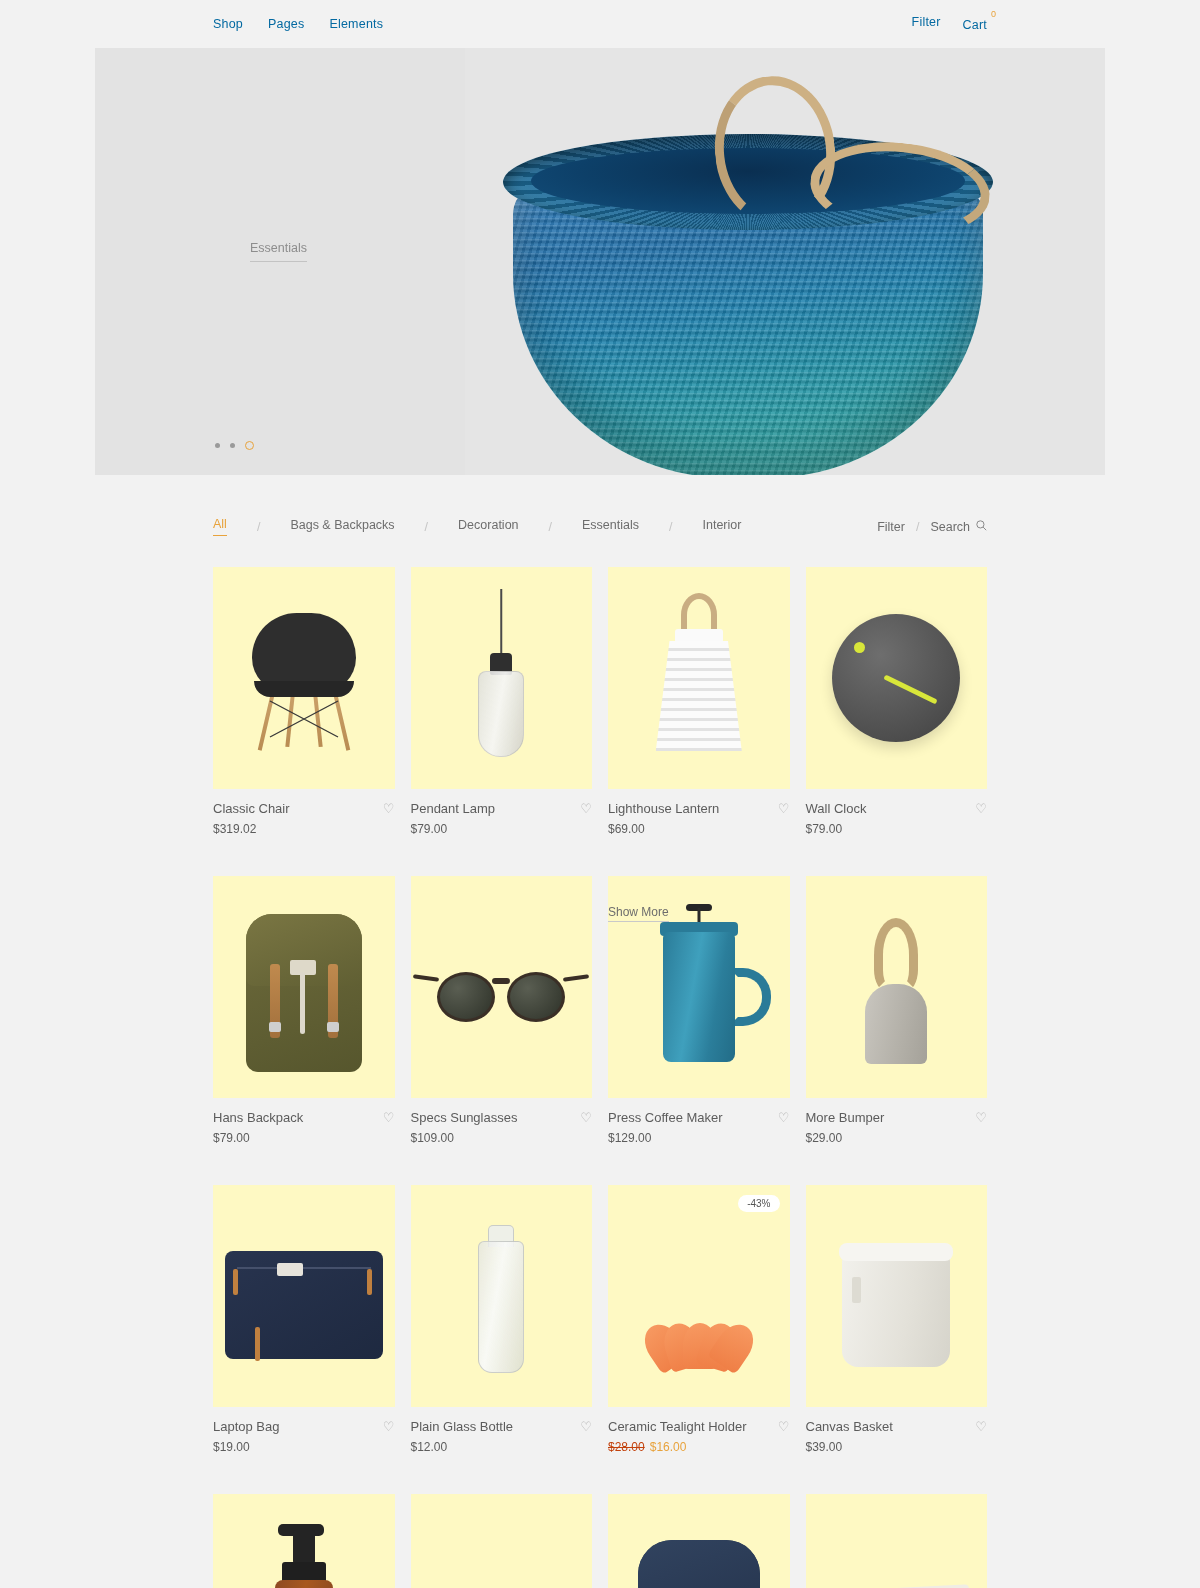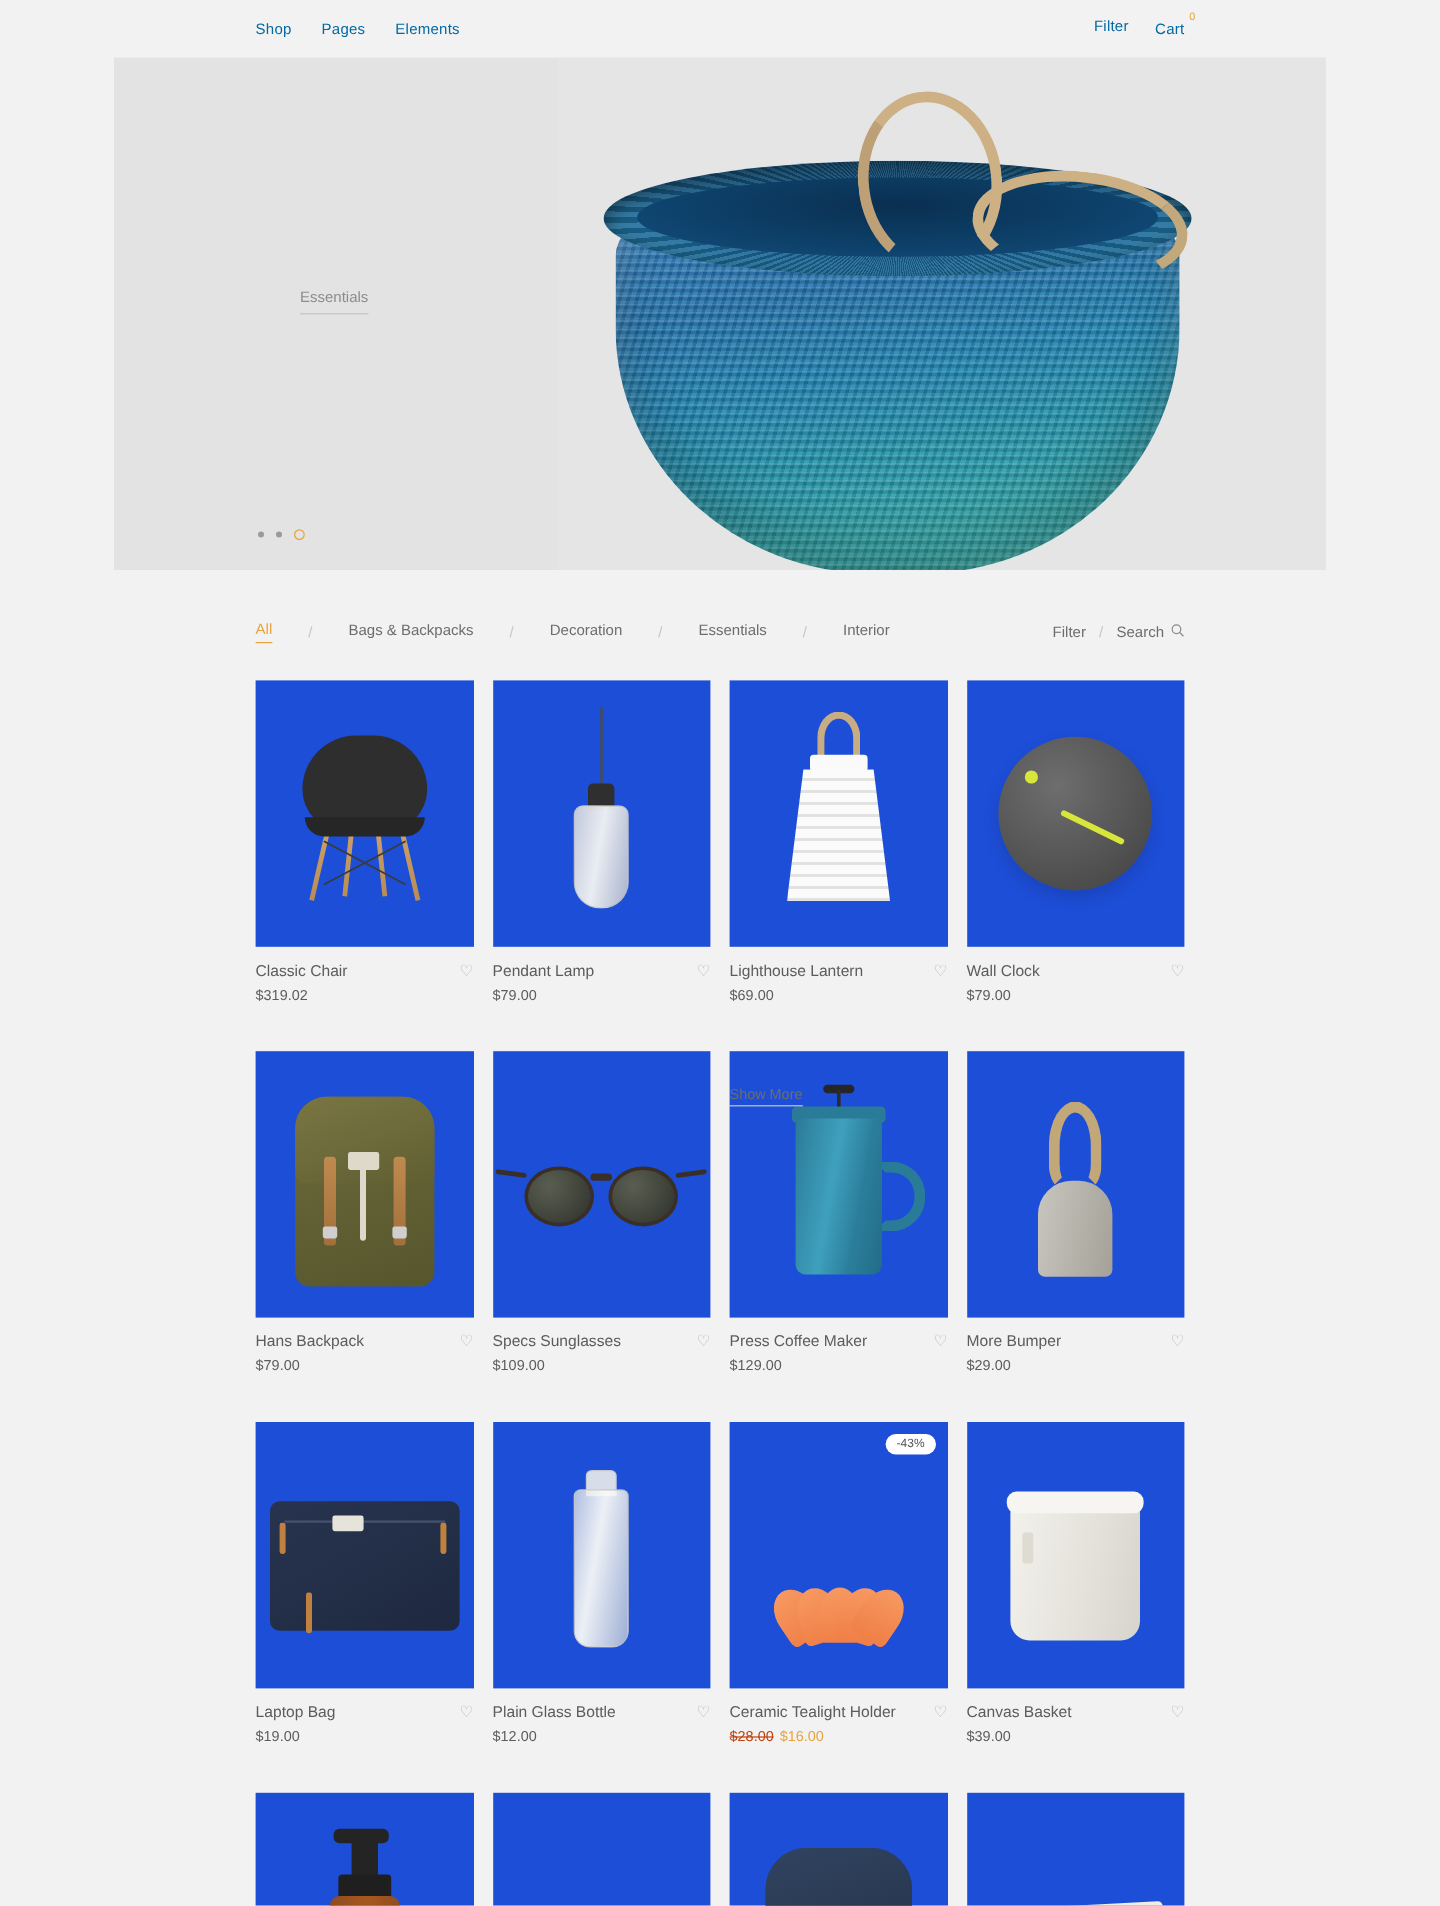--- a/index.html
+++ b/index.html
@@ -222,21 +222,21 @@
     margin: 31px 213px 0 213px;
     display: grid;
     grid-template-columns: repeat(4, 1fr);
     column-gap: 16px;
     row-gap: 0;
   }
   .card { position: relative; margin-bottom: 40px; }
   .thumb {
     width: 100%;
     height: 222px;
-    background: #1d4ed8;
+    background: #fef9c3;
     position: relative;
     overflow: hidden;
     cursor: pointer;
     text-align: center;
   }
   .meta {
     display: flex;
     align-items: center;
     padding-top: 12px;
   }

